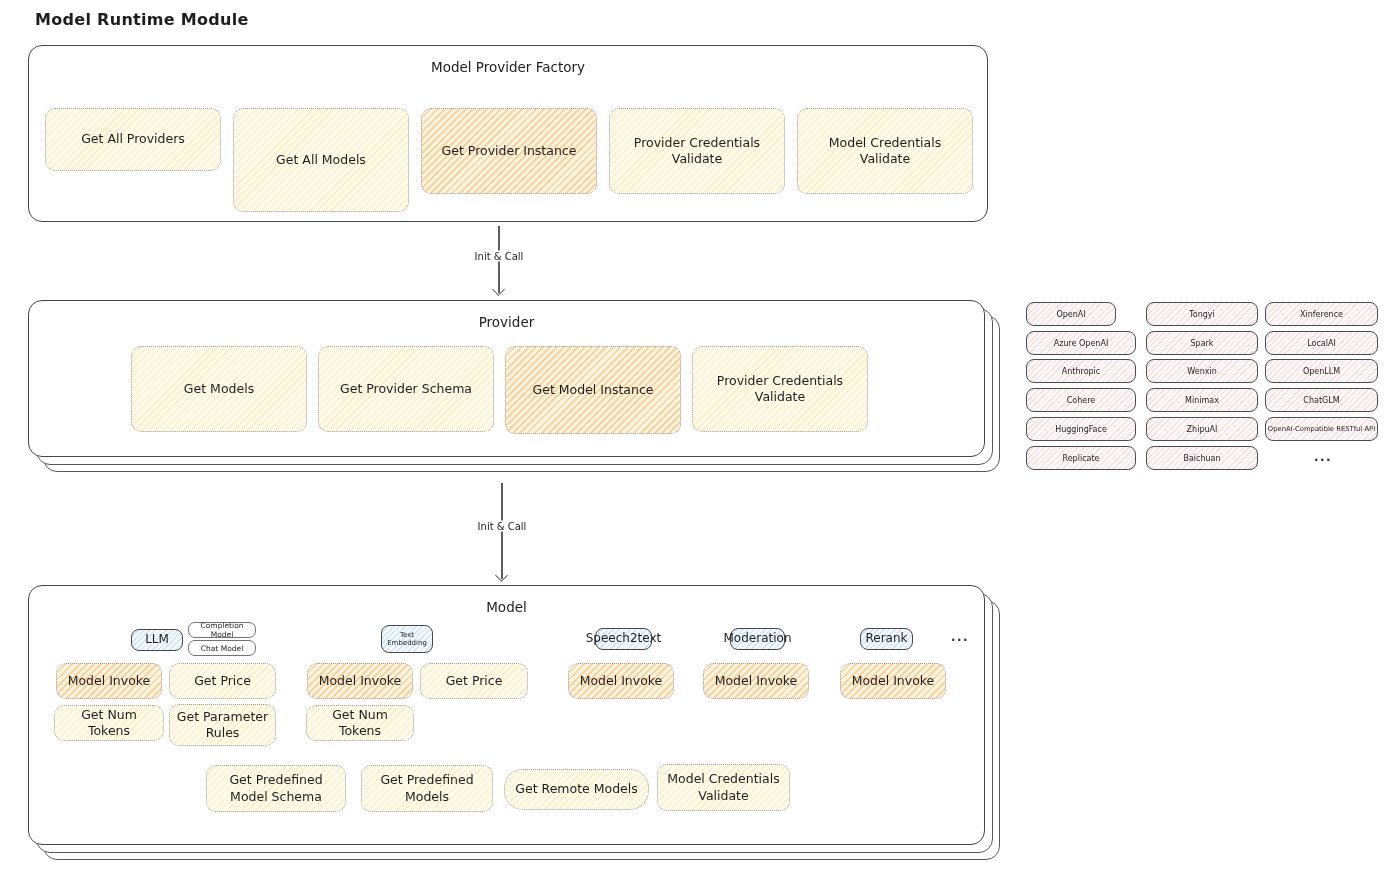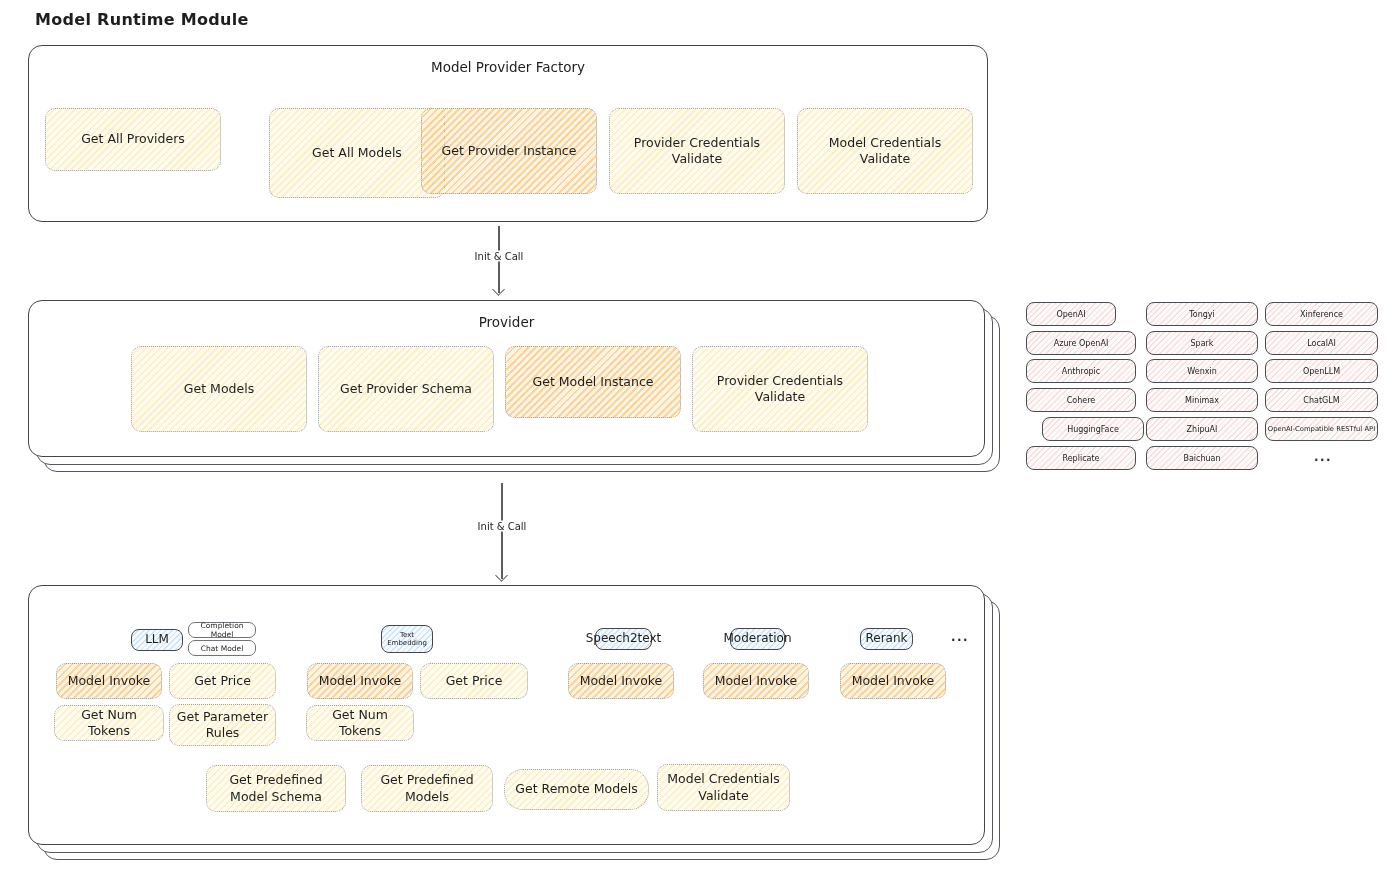--- a/index.html
+++ b/index.html
@@ -41,48 +41,48 @@
 </head>
 <body>
 
 <div class="canvas">
 
   <div class="page-title">Model Runtime Module</div>
 
   <div class="big-box" style="left:28px;top:45px;width:960px;height:177px;">
     <div class="box-title">Model Provider Factory</div>
     <div class="btn yellow" style="left:16px;top:62px;width:176px;height:63px;">Get All Providers</div>
-    <div class="btn yellow" style="left:204px;top:62px;width:176px;height:90px;margin-left:36px;">Get All Models</div>
+    <div class="btn yellow" style="left:204px;top:62px;width:176px;height:104px;">Get All Models</div>
     <div class="btn orange" style="left:392px;top:62px;width:176px;height:86px;">Get Provider Instance</div>
     <div class="btn yellow" style="left:580px;top:62px;width:176px;height:86px;">Provider Credentials Validate</div>
     <div class="btn yellow" style="left:768px;top:62px;width:176px;height:86px;">Model Credentials Validate</div>
   </div>
 
   <div class="arrow" style="left:499px;top:226px;height:67px;">
     <div class="arrow-line"></div>
     <div class="arrow-head"></div>
     <span class="arrow-label">Init &amp; Call</span>
   </div>
 
   <div class="stack" style="left:43px;top:315px;width:957px;height:157px;"></div>
   <div class="stack" style="left:36px;top:308px;width:957px;height:157px;"></div>
   <div class="big-box" style="left:28px;top:300px;width:957px;height:157px;">
     <div class="box-title">Provider</div>
     <div class="btn yellow" style="left:102px;top:45px;width:176px;height:86px;">Get Models</div>
     <div class="btn yellow" style="left:289px;top:45px;width:176px;height:86px;">Get Provider Schema</div>
-    <div class="btn orange" style="left:476px;top:45px;width:176px;height:72px;">Get Model Instance</div>
+    <div class="btn orange" style="left:476px;top:45px;width:176px;height:88px;">Get Model Instance</div>
     <div class="btn yellow" style="left:663px;top:45px;width:176px;height:86px;">Provider Credentials Validate</div>
   </div>
 
   <div style="position:absolute;left:1026px;top:302px;width:352px;height:170px;">
     <div class="pill" style="left:0px;top:0px;width:90px;height:24px;">OpenAI</div>
     <div class="pill" style="left:0px;top:29px;width:110px;height:24px;">Azure OpenAI</div>
     <div class="pill" style="left:0px;top:57px;width:110px;height:24px;">Anthropic</div>
     <div class="pill" style="left:0px;top:86px;width:110px;height:24px;">Cohere</div>
-    <div class="pill" style="left:16px;top:115px;width:102px;height:24px;">HuggingFace</div>
+    <div class="pill" style="left:0px;top:115px;width:110px;height:24px;">HuggingFace</div>
     <div class="pill" style="left:0px;top:144px;width:110px;height:24px;">Replicate</div>
 
     <div class="pill" style="left:120px;top:0px;width:112px;height:24px;">Tongyi</div>
     <div class="pill" style="left:120px;top:29px;width:112px;height:24px;">Spark</div>
     <div class="pill" style="left:120px;top:57px;width:112px;height:24px;">Wenxin</div>
     <div class="pill" style="left:120px;top:86px;width:112px;height:24px;">Minimax</div>
     <div class="pill" style="left:120px;top:115px;width:112px;height:24px;">ZhipuAI</div>
     <div class="pill" style="left:120px;top:144px;width:112px;height:24px;">Baichuan</div>
 
     <div class="pill" style="left:239px;top:0px;width:113px;height:24px;">Xinference</div>
@@ -95,20 +95,21 @@
 
   <div class="arrow" style="left:502px;top:483px;height:96px;">
     <div class="arrow-line"></div>
     <div class="arrow-head"></div>
     <span class="arrow-label">Init &amp; Call</span>
   </div>
 
   <div class="stack" style="left:43px;top:600px;width:957px;height:260px;"></div>
   <div class="stack" style="left:36px;top:593px;width:957px;height:260px;"></div>
   <div class="big-box" style="left:28px;top:585px;width:957px;height:260px;">
+    <div class="box-title">Model</div>
 
     <div class="tag-blue" style="left:102px;top:43px;width:52px;height:22px;">LLM</div>
     <div class="tag-white" style="left:159px;top:36px;width:68px;height:16px;">Completion Model</div>
     <div class="tag-white" style="left:159px;top:54px;width:68px;height:16px;">Chat Model</div>
     <div class="tag-blue" style="left:352px;top:39px;width:52px;height:28px;font-size:7px;padding:1px 6px;">Text Embedding</div>
     <div class="tag-blue" style="left:566px;top:42px;width:57px;height:22px;">Speech2text</div>
     <div class="tag-blue" style="left:701px;top:42px;width:55px;height:22px;">Moderation</div>
     <div class="tag-blue" style="left:831px;top:42px;width:53px;height:22px;">Rerank</div>
     <div class="more" style="left:922px;top:44px;">...</div>
 

